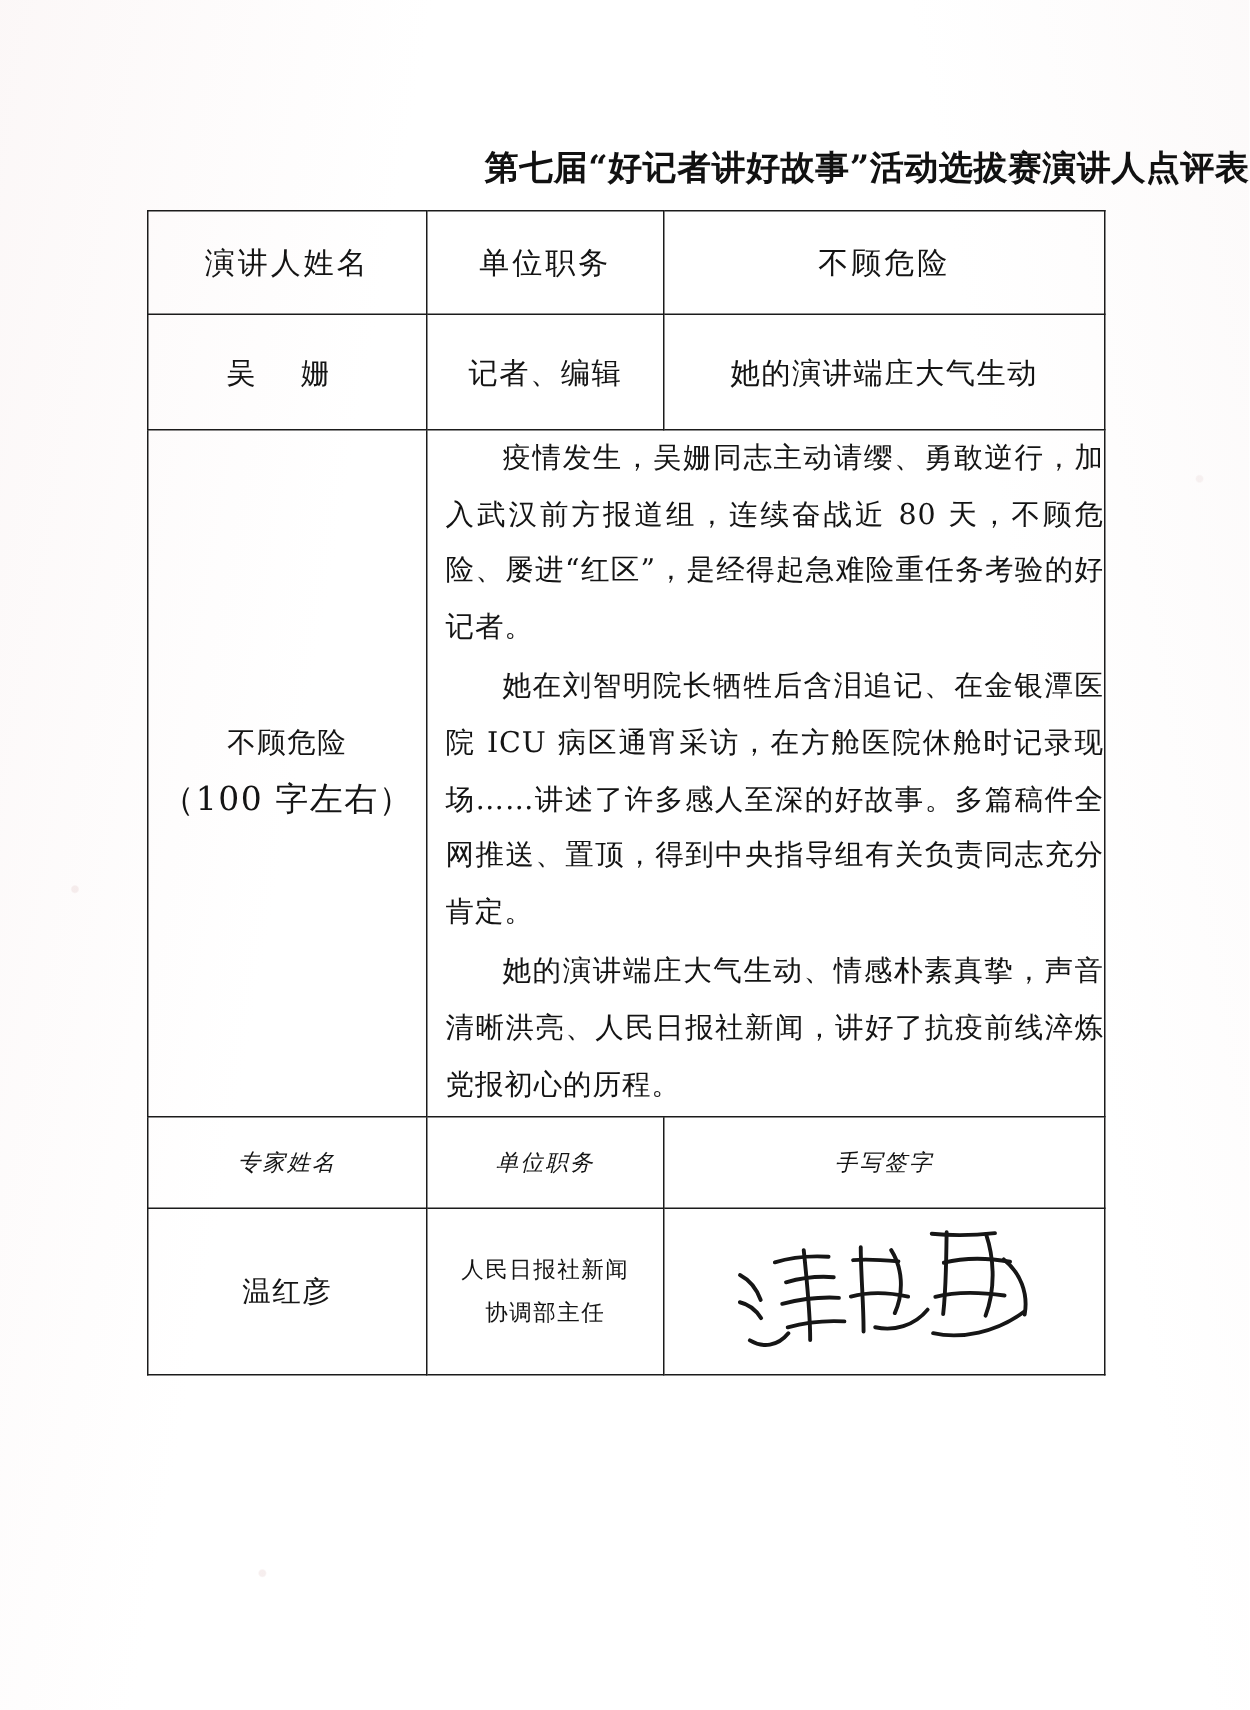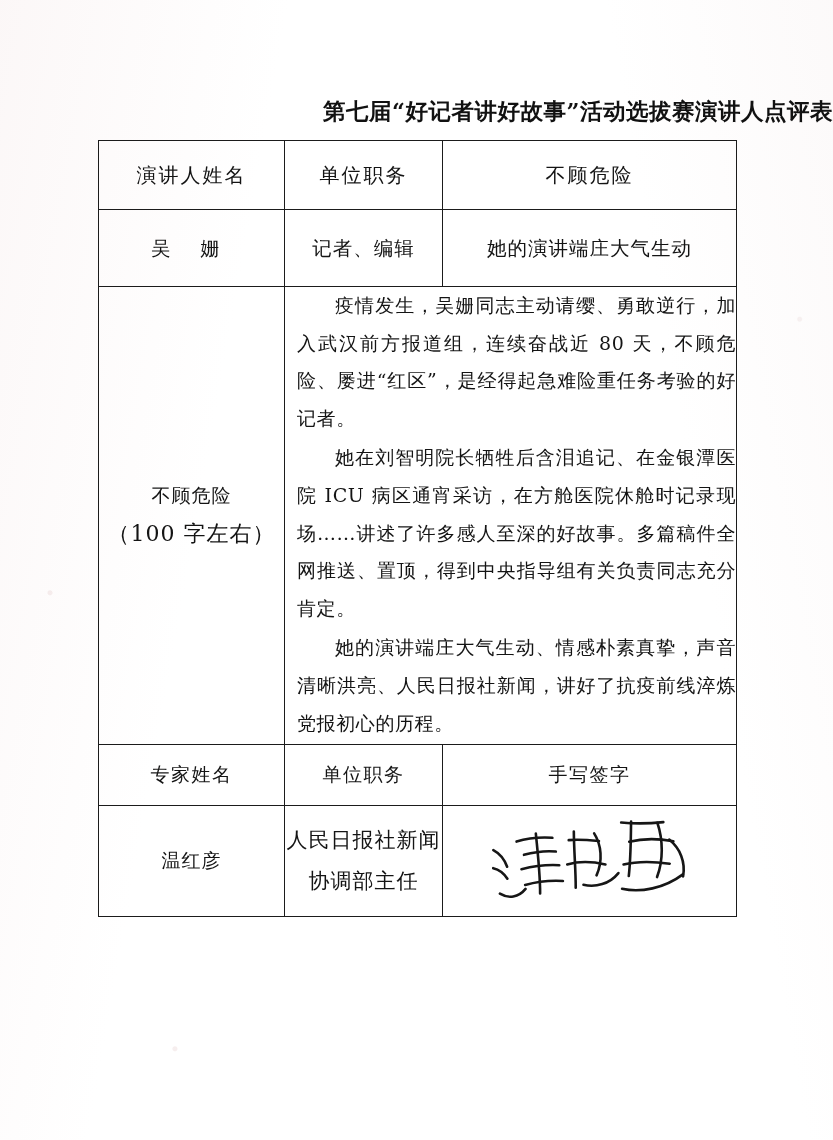--- a/index.html
+++ b/index.html
@@ -97,31 +97,32 @@
     margin: 0 0 2px 12px;
     font-size: 19px;
     line-height: 1.98;
     text-indent: 2em;
     letter-spacing: 0.6px;
     text-align: justify;
     color: #141414;
   }
   .sig-hdr-cell {
     height: 60px;
-    font-size: 19px;
+    font-size: 15px;
     letter-spacing: 1.5px;
+    font-style: italic;
   }
   .sig-cell {
     height: 110px;
     font-size: 19px;
     letter-spacing: 1px;
   }
   .sig-unit {
     line-height: 1.95;
-    font-size: 21px;
+    font-size: 15px;
   }
   .handwriting {
     position: relative;
     height: 110px;
   }
   .handwriting svg {
     position: absolute;
     left: 50%;
     top: 50%;
     transform: translate(-50%, -50%) rotate(-6deg);

